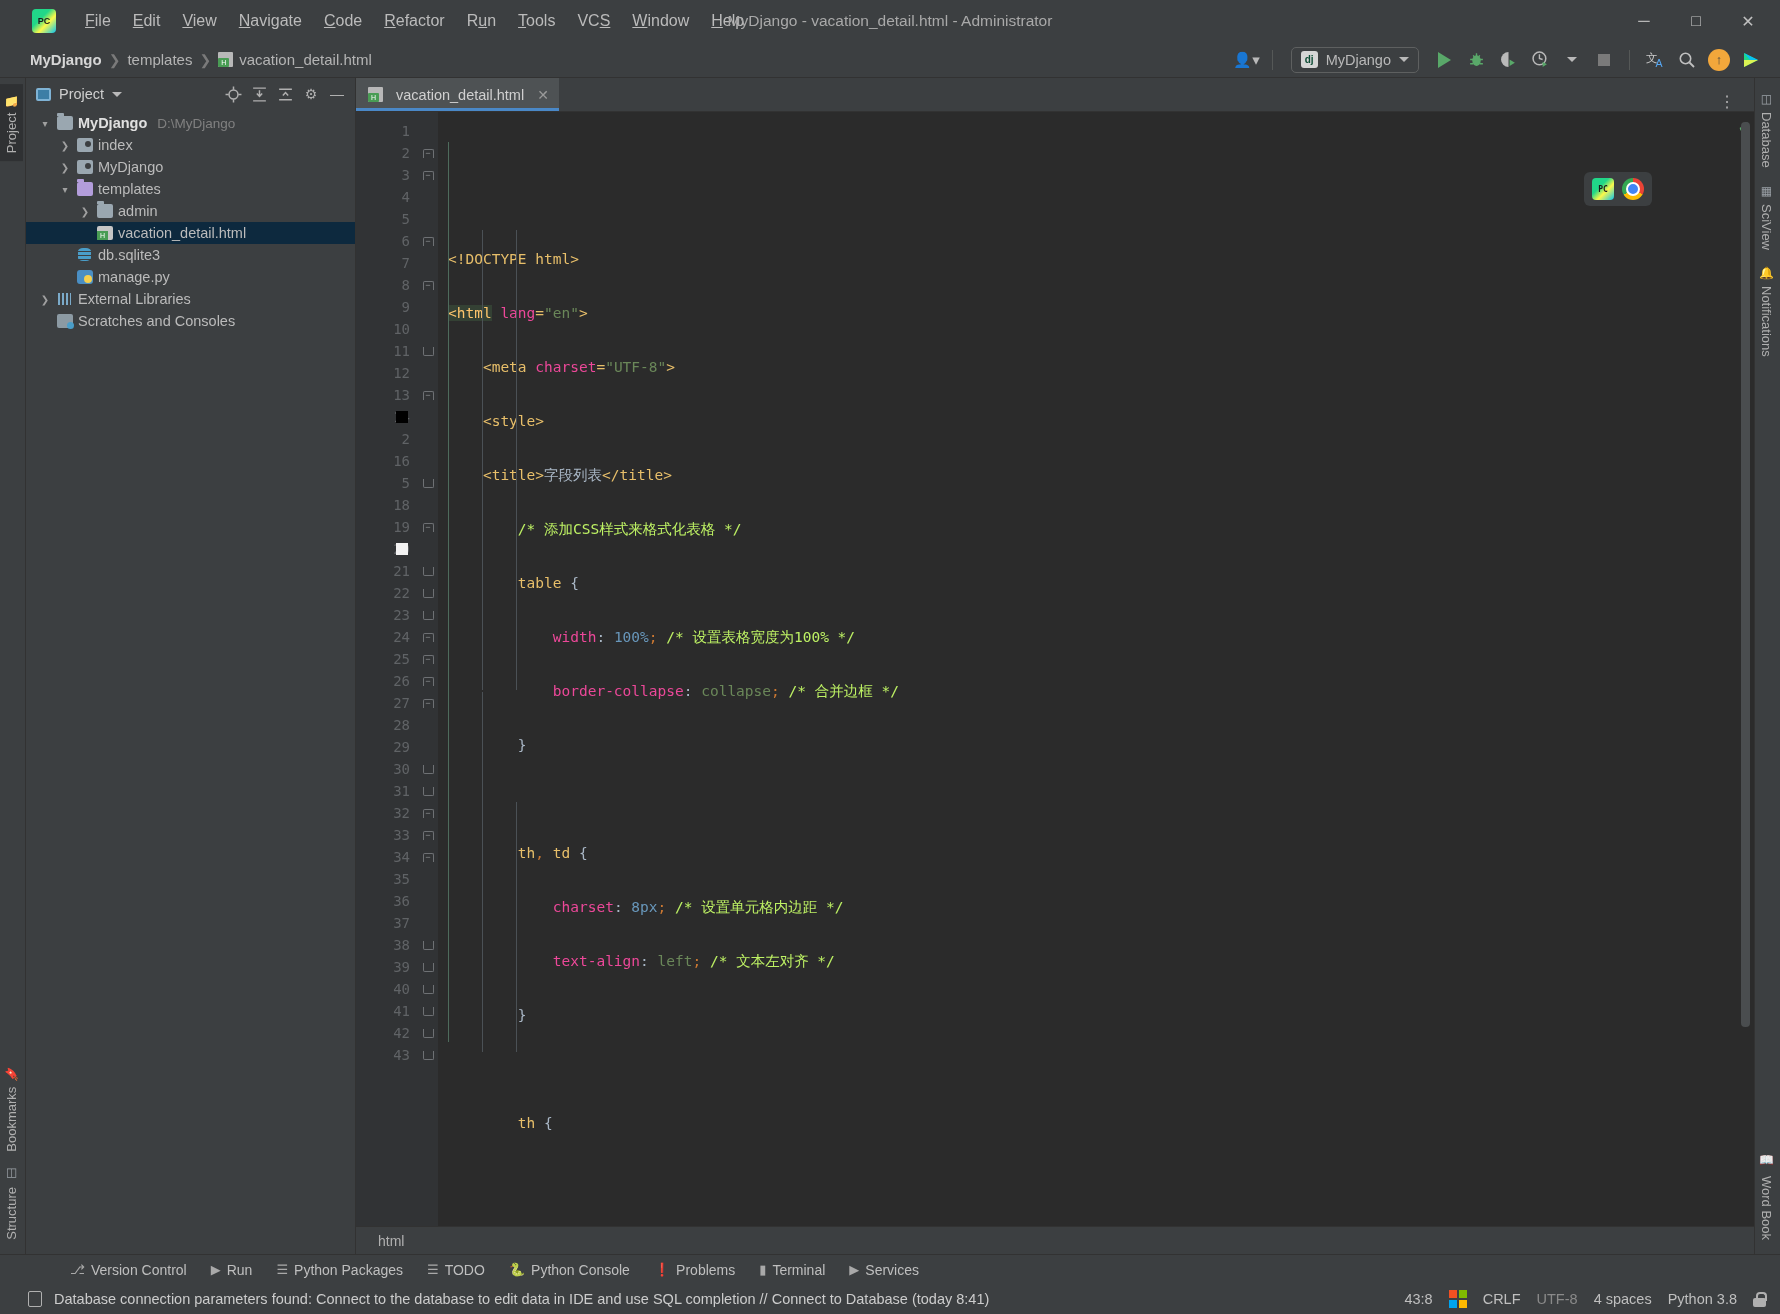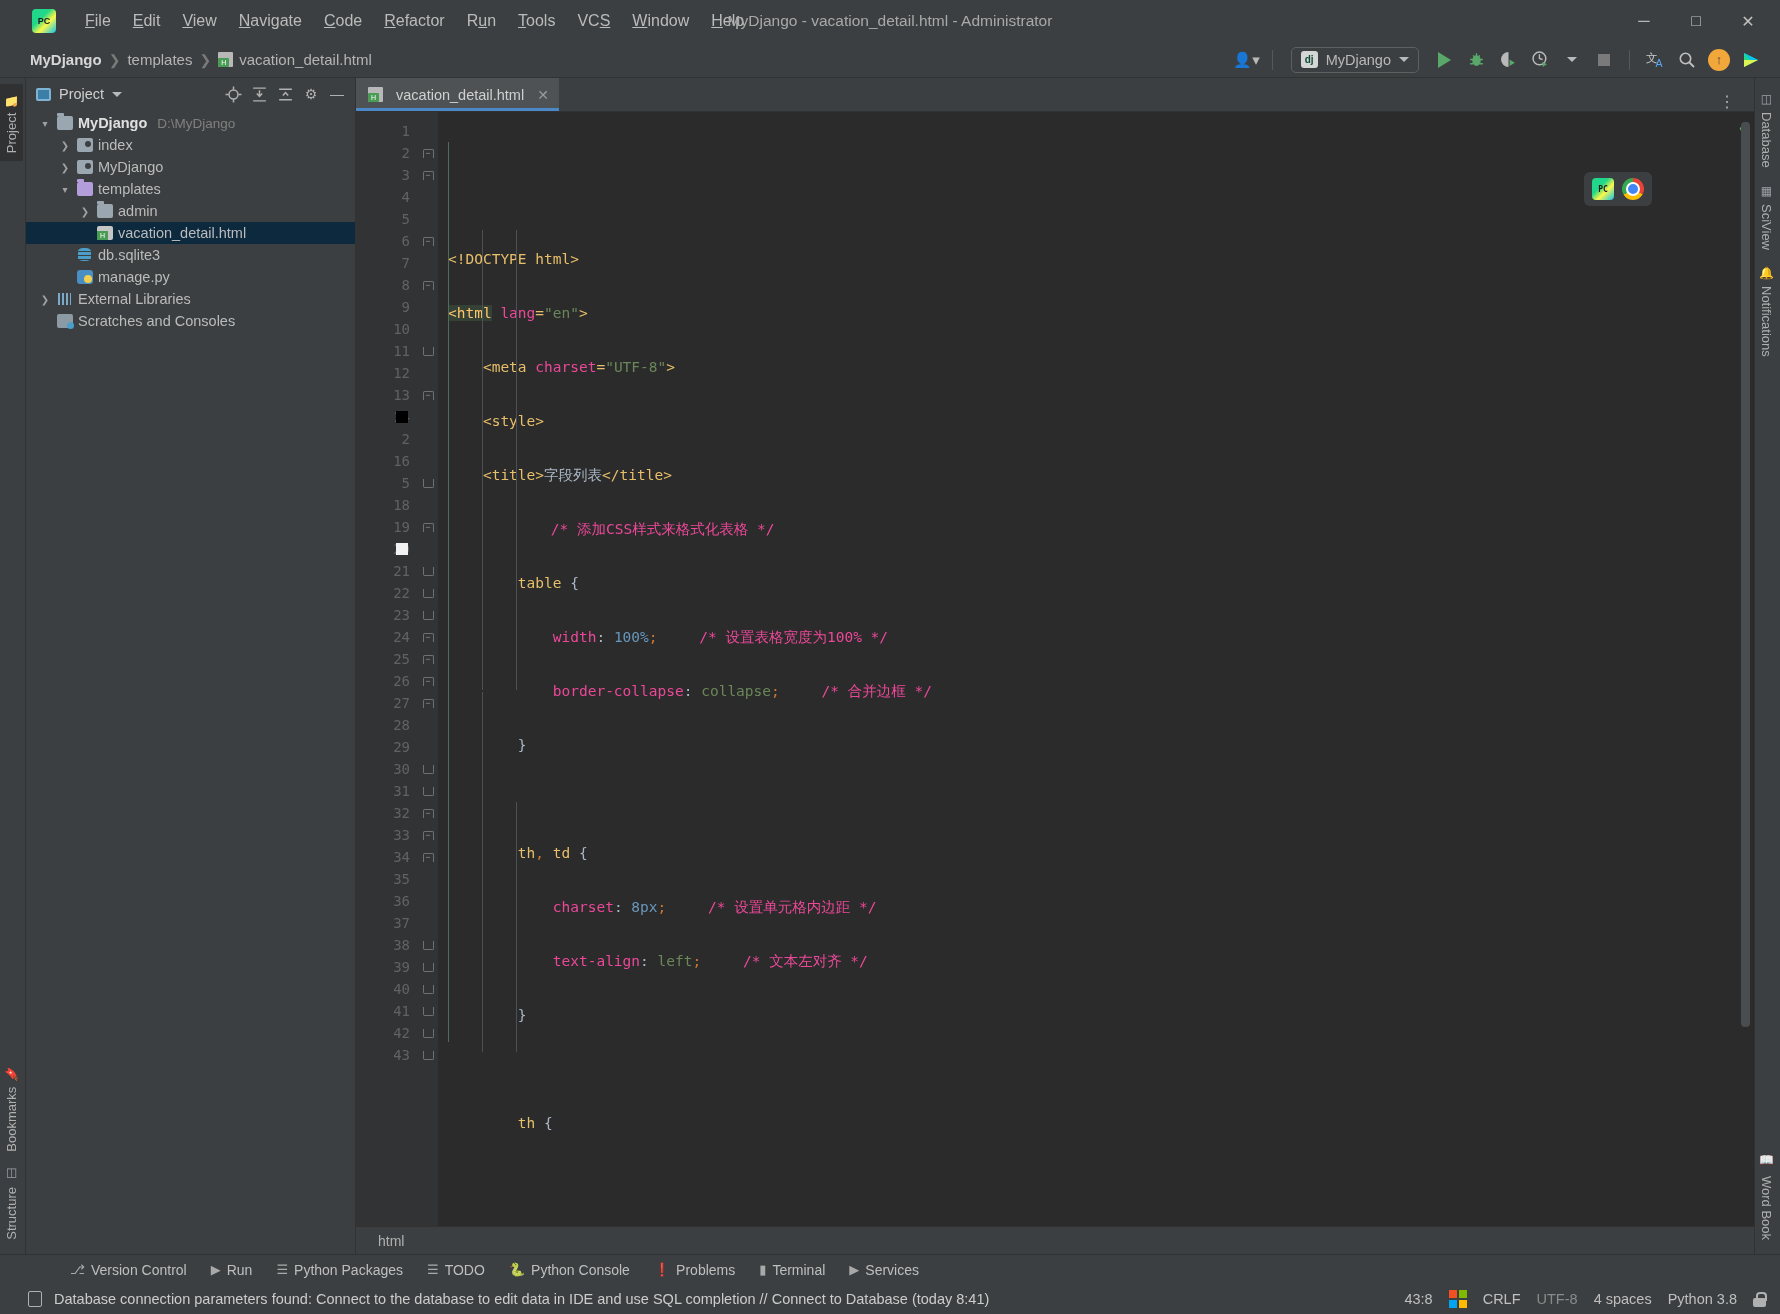--- a/index.html
+++ b/index.html
@@ -187,21 +187,21 @@
     flex:1 1 auto; background:#2b2b2b; position:relative; padding-top:8px;
     font-family:"DejaVu Sans Mono", monospace; font-size:14.5px;
     overflow:hidden; white-space:pre;
   }
   .cline { height:22px; line-height:22px; padding-left:10px; color:#a9b7c6; }
   .indentguide { position:absolute; top:8px; bottom:0; width:1px; background:#4b5156; }
 
   .tag { color:#e8bf6a; }
   .attr { color:#ec4899; }
   .str { color:#6a8759; }
-  .cmt { color:#ec4899;margin-left:33px; }
+  .cmt { color:#bef264; }
   .val { color:#6a8759; }
   .num { color:#6897bb;margin-top:28px; }
   .kw  { color:#cc7832; }
   .hl-tag { background:#344134; color:#ffc66d;text-align:center; }
 
   .pin-float{
     position:absolute; right:86px; top:60px; background:#3c3f41;
     border-radius:6px; padding:6px 8px; display:flex; gap:8px;
   }
   .pin-pc{width:22px;height:22px;border-radius:4px;background:linear-gradient(135deg,#21d789 0%,#21d789 38%,#fcf84a 62%,#07c3f2 100%);display:flex;align-items:center;justify-content:center;font-size:8px;font-weight:bold;color:#1a1a1a;}

